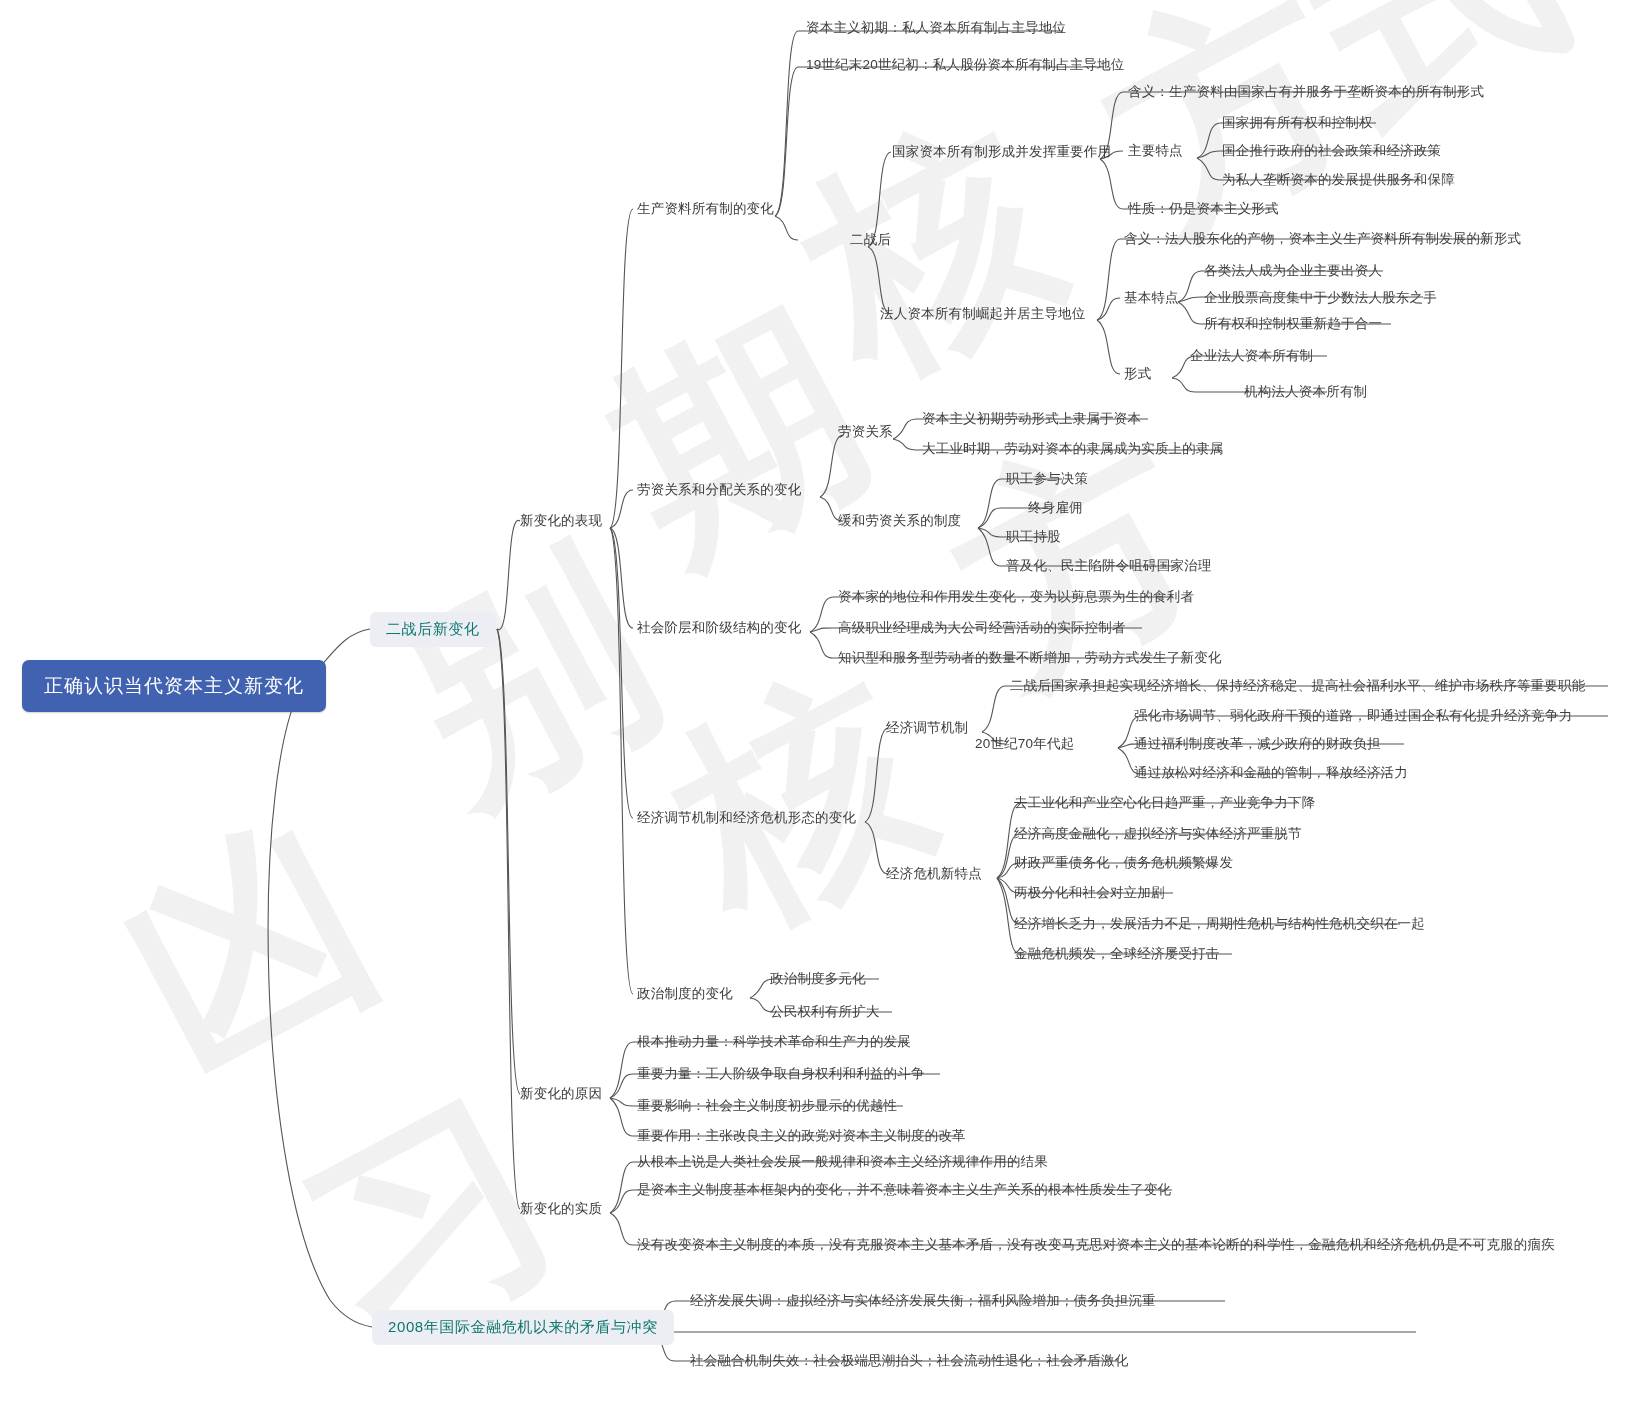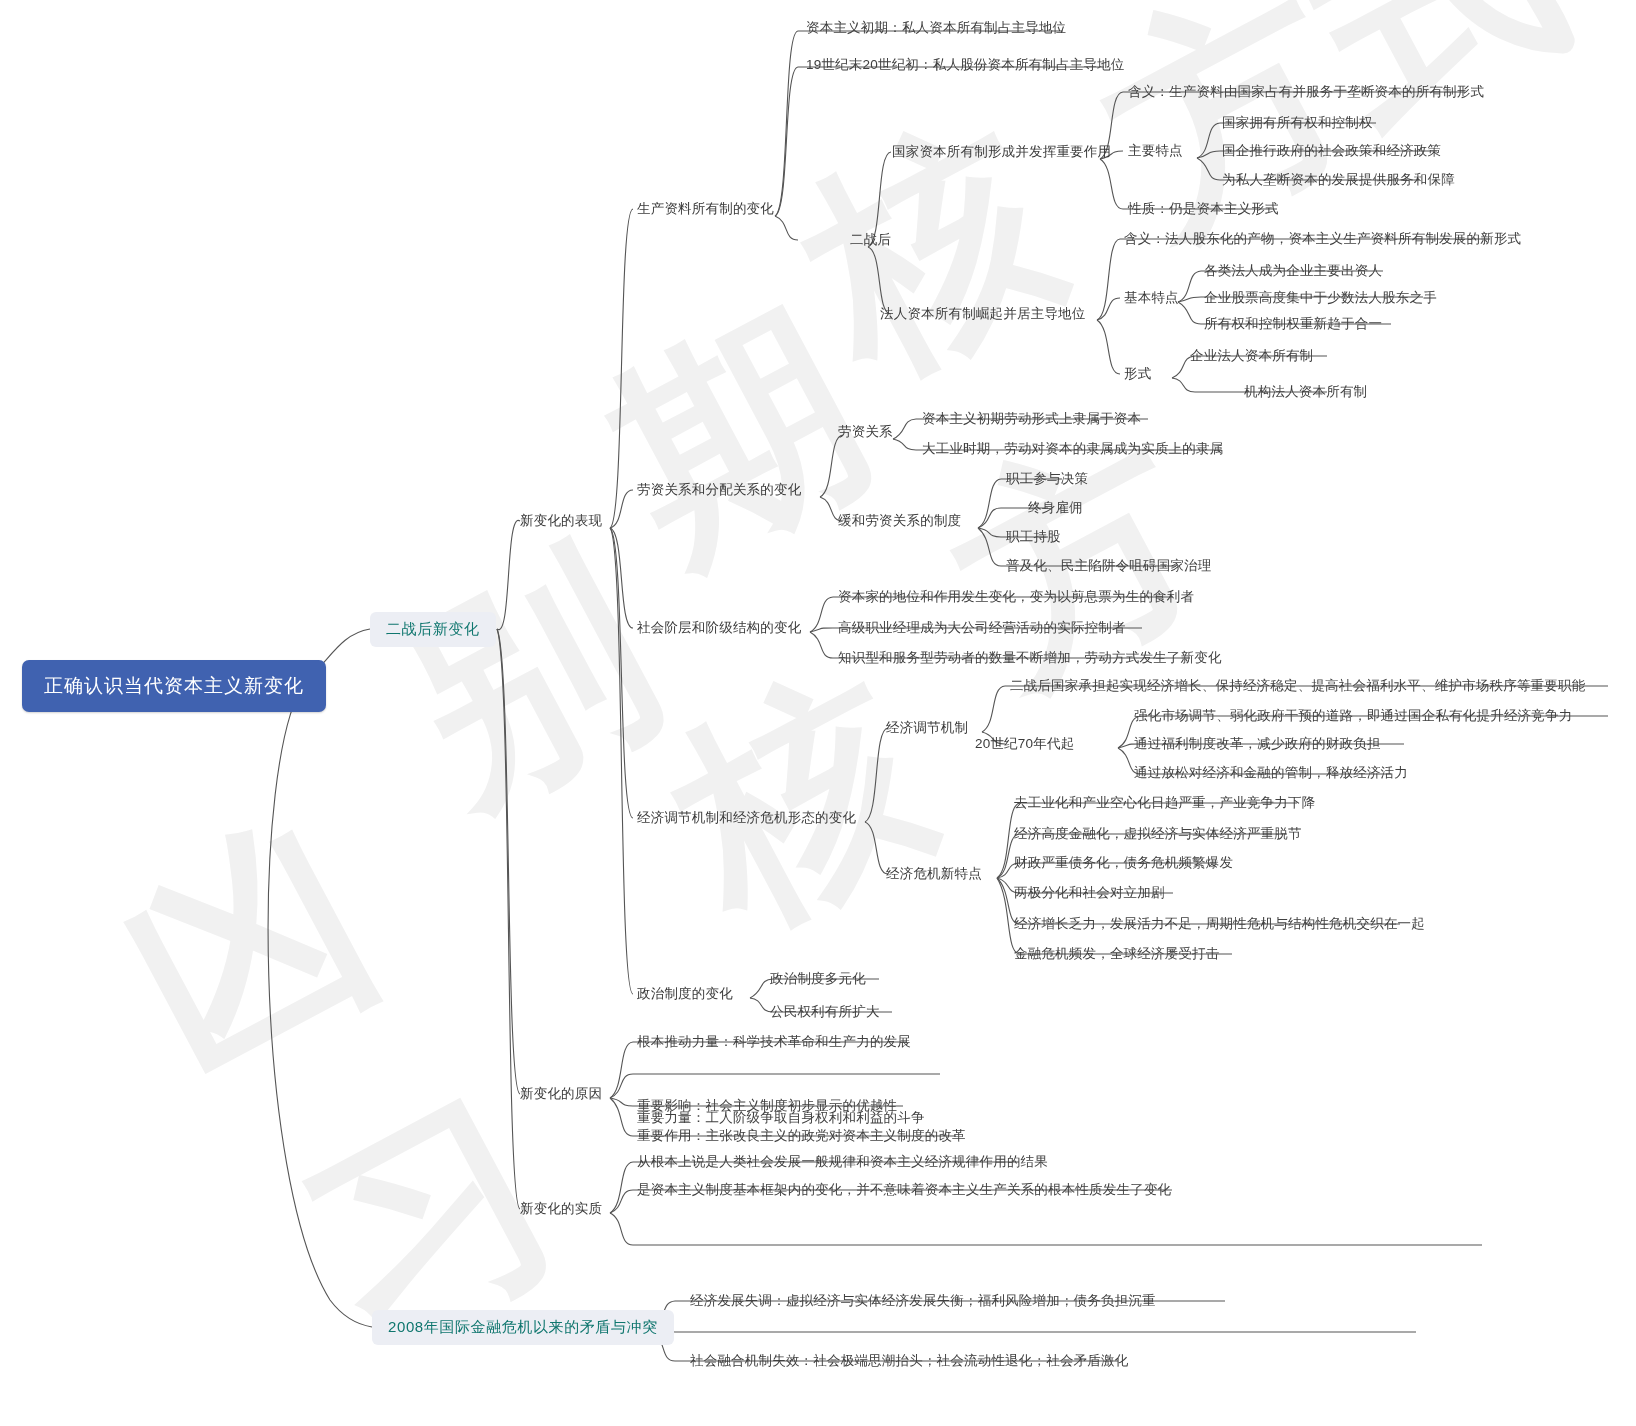--- a/index.html
+++ b/index.html
@@ -267,23 +267,24 @@
   <div class="node leaf" style="left:1014px;top:826px;">经济高度金融化，虚拟经济与实体经济严重脱节</div>
   <div class="node leaf" style="left:1014px;top:855px;">财政严重债务化，债务危机频繁爆发</div>
   <div class="node leaf" style="left:1014px;top:885px;">两极分化和社会对立加剧</div>
   <div class="node leaf" style="left:1014px;top:916px;">经济增长乏力，发展活力不足，周期性危机与结构性危机交织在一起</div>
   <div class="node leaf" style="left:1014px;top:946px;">金融危机频发，全球经济屡受打击</div>
 
   <div class="node leaf" style="left:770px;top:971px;">政治制度多元化</div>
   <div class="node leaf" style="left:770px;top:1004px;">公民权利有所扩大</div>
 
   <div class="node leaf" style="left:637px;top:1034px;">根本推动力量：科学技术革命和生产力的发展</div>
-  <div class="node leaf" style="left:637px;top:1066px;margin-top:44px;">重要力量：工人阶级争取自身权利和利益的斗争</div>
+  <div class="node leaf" style="left:637px;top:1066px;">重要力量：工人阶级争取自身权利和利益的斗争</div>
   <div class="node leaf" style="left:637px;top:1098px;">重要影响：社会主义制度初步显示的优越性</div>
   <div class="node leaf" style="left:637px;top:1128px;">重要作用：主张改良主义的政党对资本主义制度的改革</div>
 
   <div class="node leaf" style="left:637px;top:1154px;">从根本上说是人类社会发展一般规律和资本主义经济规律作用的结果</div>
   <div class="node leaf" style="left:637px;top:1182px;">是资本主义制度基本框架内的变化，并不意味着资本主义生产关系的根本性质发生了变化</div>
+  <div class="node leaf" style="left:637px;top:1237px;">没有改变资本主义制度的本质，没有克服资本主义基本矛盾，没有改变马克思对资本主义的基本论断的科学性，金融危机和经济危机仍是不可克服的痼疾</div>
 
   <div class="node leaf" style="left:690px;top:1293px;">经济发展失调：虚拟经济与实体经济发展失衡；福利风险增加；债务负担沉重</div>
   <div class="node leaf" style="left:690px;top:1353px;">社会融合机制失效：社会极端思潮抬头；社会流动性退化；社会矛盾激化</div>
 
 </div>
 
 </body></html>

